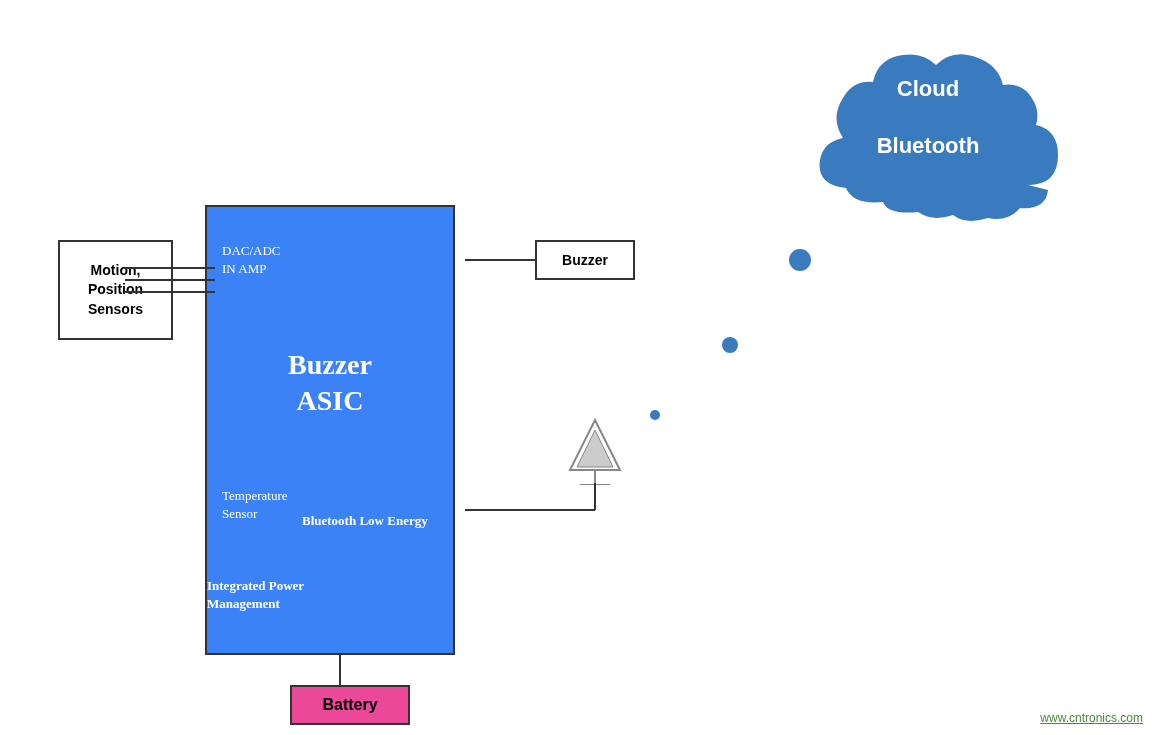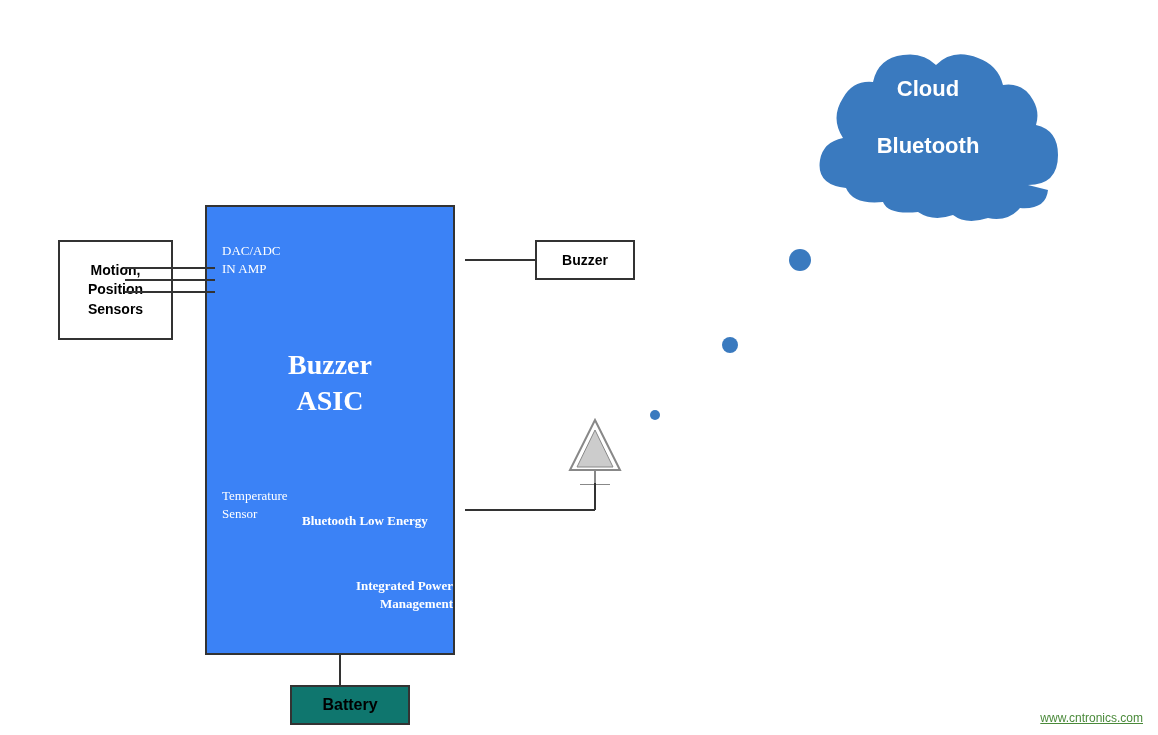--- a/index.html
+++ b/index.html
@@ -101,21 +101,21 @@
       font-size: 13px;
       font-weight: bold;
       text-align: left;
       line-height: 1.4;
     }
     .asic-power {
       position: absolute;
       top: 370px;
       left: 0;
       width: 100%;
-      text-align: right;
+      text-align: left;
       color: white;
       font-size: 13px;
       font-weight: bold;
       line-height: 1.4;
     }
 
     
     .buzzer-box {
       position: absolute;
       left: 535px;
@@ -132,21 +132,21 @@
     }
 
     
     .battery-box {
       position: absolute;
       left: 290px;
       top: 685px;
       width: 120px;
       height: 40px;
       border: 2.5px solid #333;
-      background: #0f766e;
+      background: #ec4899;
       display: flex;
       align-items: center;
       justify-content: center;
       font-size: 16px;
       font-weight: bold;
     }
 
     
     .antenna-container {
       position: absolute;

